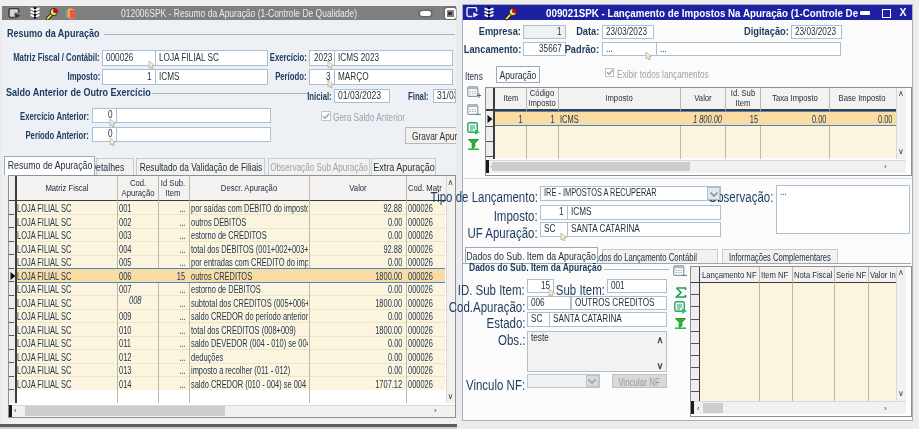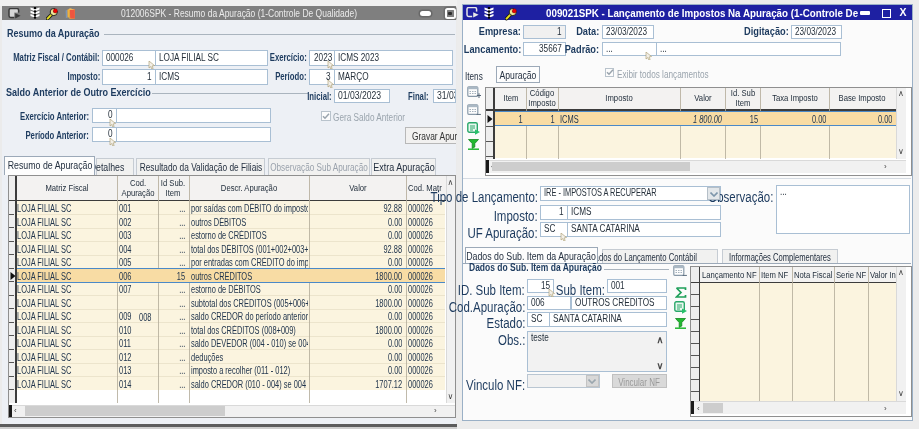--- a/index.html
+++ b/index.html
@@ -192,21 +192,21 @@
 <div style="left:8.5px;top:294.9px;width:5px;height:1px;background:#555;z-index:2;"></div>
 <div class="gt" style="left:16.5px;top:284.4px;width:99px;text-align:left;"><span style="display:inline-block;transform:scaleX(0.745);transform-origin:0 50%;white-space:nowrap;">LOJA FILIAL SC</span></div>
 <div class="gt" style="left:119px;top:284.4px;width:37px;text-align:left;"><span style="display:inline-block;transform:scaleX(0.745);transform-origin:0 50%;white-space:nowrap;">007</span></div>
 <div class="gt" style="left:158px;top:284.4px;width:27px;text-align:right;"><span style="display:inline-block;transform:scaleX(0.745);transform-origin:100% 50%;white-space:nowrap;">...</span></div>
 <div class="gt" style="left:190.5px;top:284.4px;width:117px;text-align:left;"><span style="display:inline-block;transform:scaleX(0.745);transform-origin:0 50%;white-space:nowrap;">estorno de DÉBITOS</span></div>
 <div class="gt" style="left:309px;top:284.4px;width:93px;text-align:right;"><span style="display:inline-block;transform:scaleX(0.745);transform-origin:100% 50%;white-space:nowrap;">0.00</span></div>
 <div class="gt" style="left:407.5px;top:284.4px;width:38px;text-align:left;"><span style="display:inline-block;transform:scaleX(0.745);transform-origin:0 50%;white-space:nowrap;">000026</span></div>
 <div style="left:16.8px;top:295.3px;width:428.7px;height:0.8px;background:#ece4cc;"></div>
 <div style="left:8.5px;top:308.4px;width:5px;height:1px;background:#555;z-index:2;"></div>
 <div class="gt" style="left:16.5px;top:297.9px;width:99px;text-align:left;"><span style="display:inline-block;transform:scaleX(0.745);transform-origin:0 50%;white-space:nowrap;">LOJA FILIAL SC</span></div>
-<div class="gt" style="left:119px;top:312px;width:37px;text-align:right;"><span style="display:inline-block;transform:scaleX(0.745);transform-origin:0 50%;white-space:nowrap;">008</span></div>
+<div class="gt" style="left:119px;top:295px;width:37px;text-align:center;font-style:italic;"><span style="display:inline-block;transform:scaleX(0.745);transform-origin:0 50%;white-space:nowrap;">008</span></div>
 <div class="gt" style="left:158px;top:297.9px;width:27px;text-align:right;"><span style="display:inline-block;transform:scaleX(0.745);transform-origin:100% 50%;white-space:nowrap;">...</span></div>
 <div class="gt" style="left:190.5px;top:297.9px;width:117px;text-align:left;"><span style="display:inline-block;transform:scaleX(0.745);transform-origin:0 50%;white-space:nowrap;">subtotal dos CRÉDITOS (005+006+007)</span></div>
 <div class="gt" style="left:309px;top:297.9px;width:93px;text-align:right;"><span style="display:inline-block;transform:scaleX(0.745);transform-origin:100% 50%;white-space:nowrap;">1800.00</span></div>
 <div class="gt" style="left:407.5px;top:297.9px;width:38px;text-align:left;"><span style="display:inline-block;transform:scaleX(0.745);transform-origin:0 50%;white-space:nowrap;">000026</span></div>
 <div style="left:16.8px;top:308.8px;width:428.7px;height:0.8px;background:#ece4cc;"></div>
 <div style="left:8.5px;top:321.9px;width:5px;height:1px;background:#555;z-index:2;"></div>
 <div class="gt" style="left:16.5px;top:311.4px;width:99px;text-align:left;"><span style="display:inline-block;transform:scaleX(0.745);transform-origin:0 50%;white-space:nowrap;">LOJA FILIAL SC</span></div>
 <div class="gt" style="left:119px;top:311.4px;width:37px;text-align:left;"><span style="display:inline-block;transform:scaleX(0.745);transform-origin:0 50%;white-space:nowrap;">009</span></div>
 <div class="gt" style="left:158px;top:311.4px;width:27px;text-align:right;"><span style="display:inline-block;transform:scaleX(0.745);transform-origin:100% 50%;white-space:nowrap;">...</span></div>
 <div class="gt" style="left:190.5px;top:311.4px;width:117px;text-align:left;"><span style="display:inline-block;transform:scaleX(0.745);transform-origin:0 50%;white-space:nowrap;">saldo CREDOR do período anterior acumulado</span></div>

